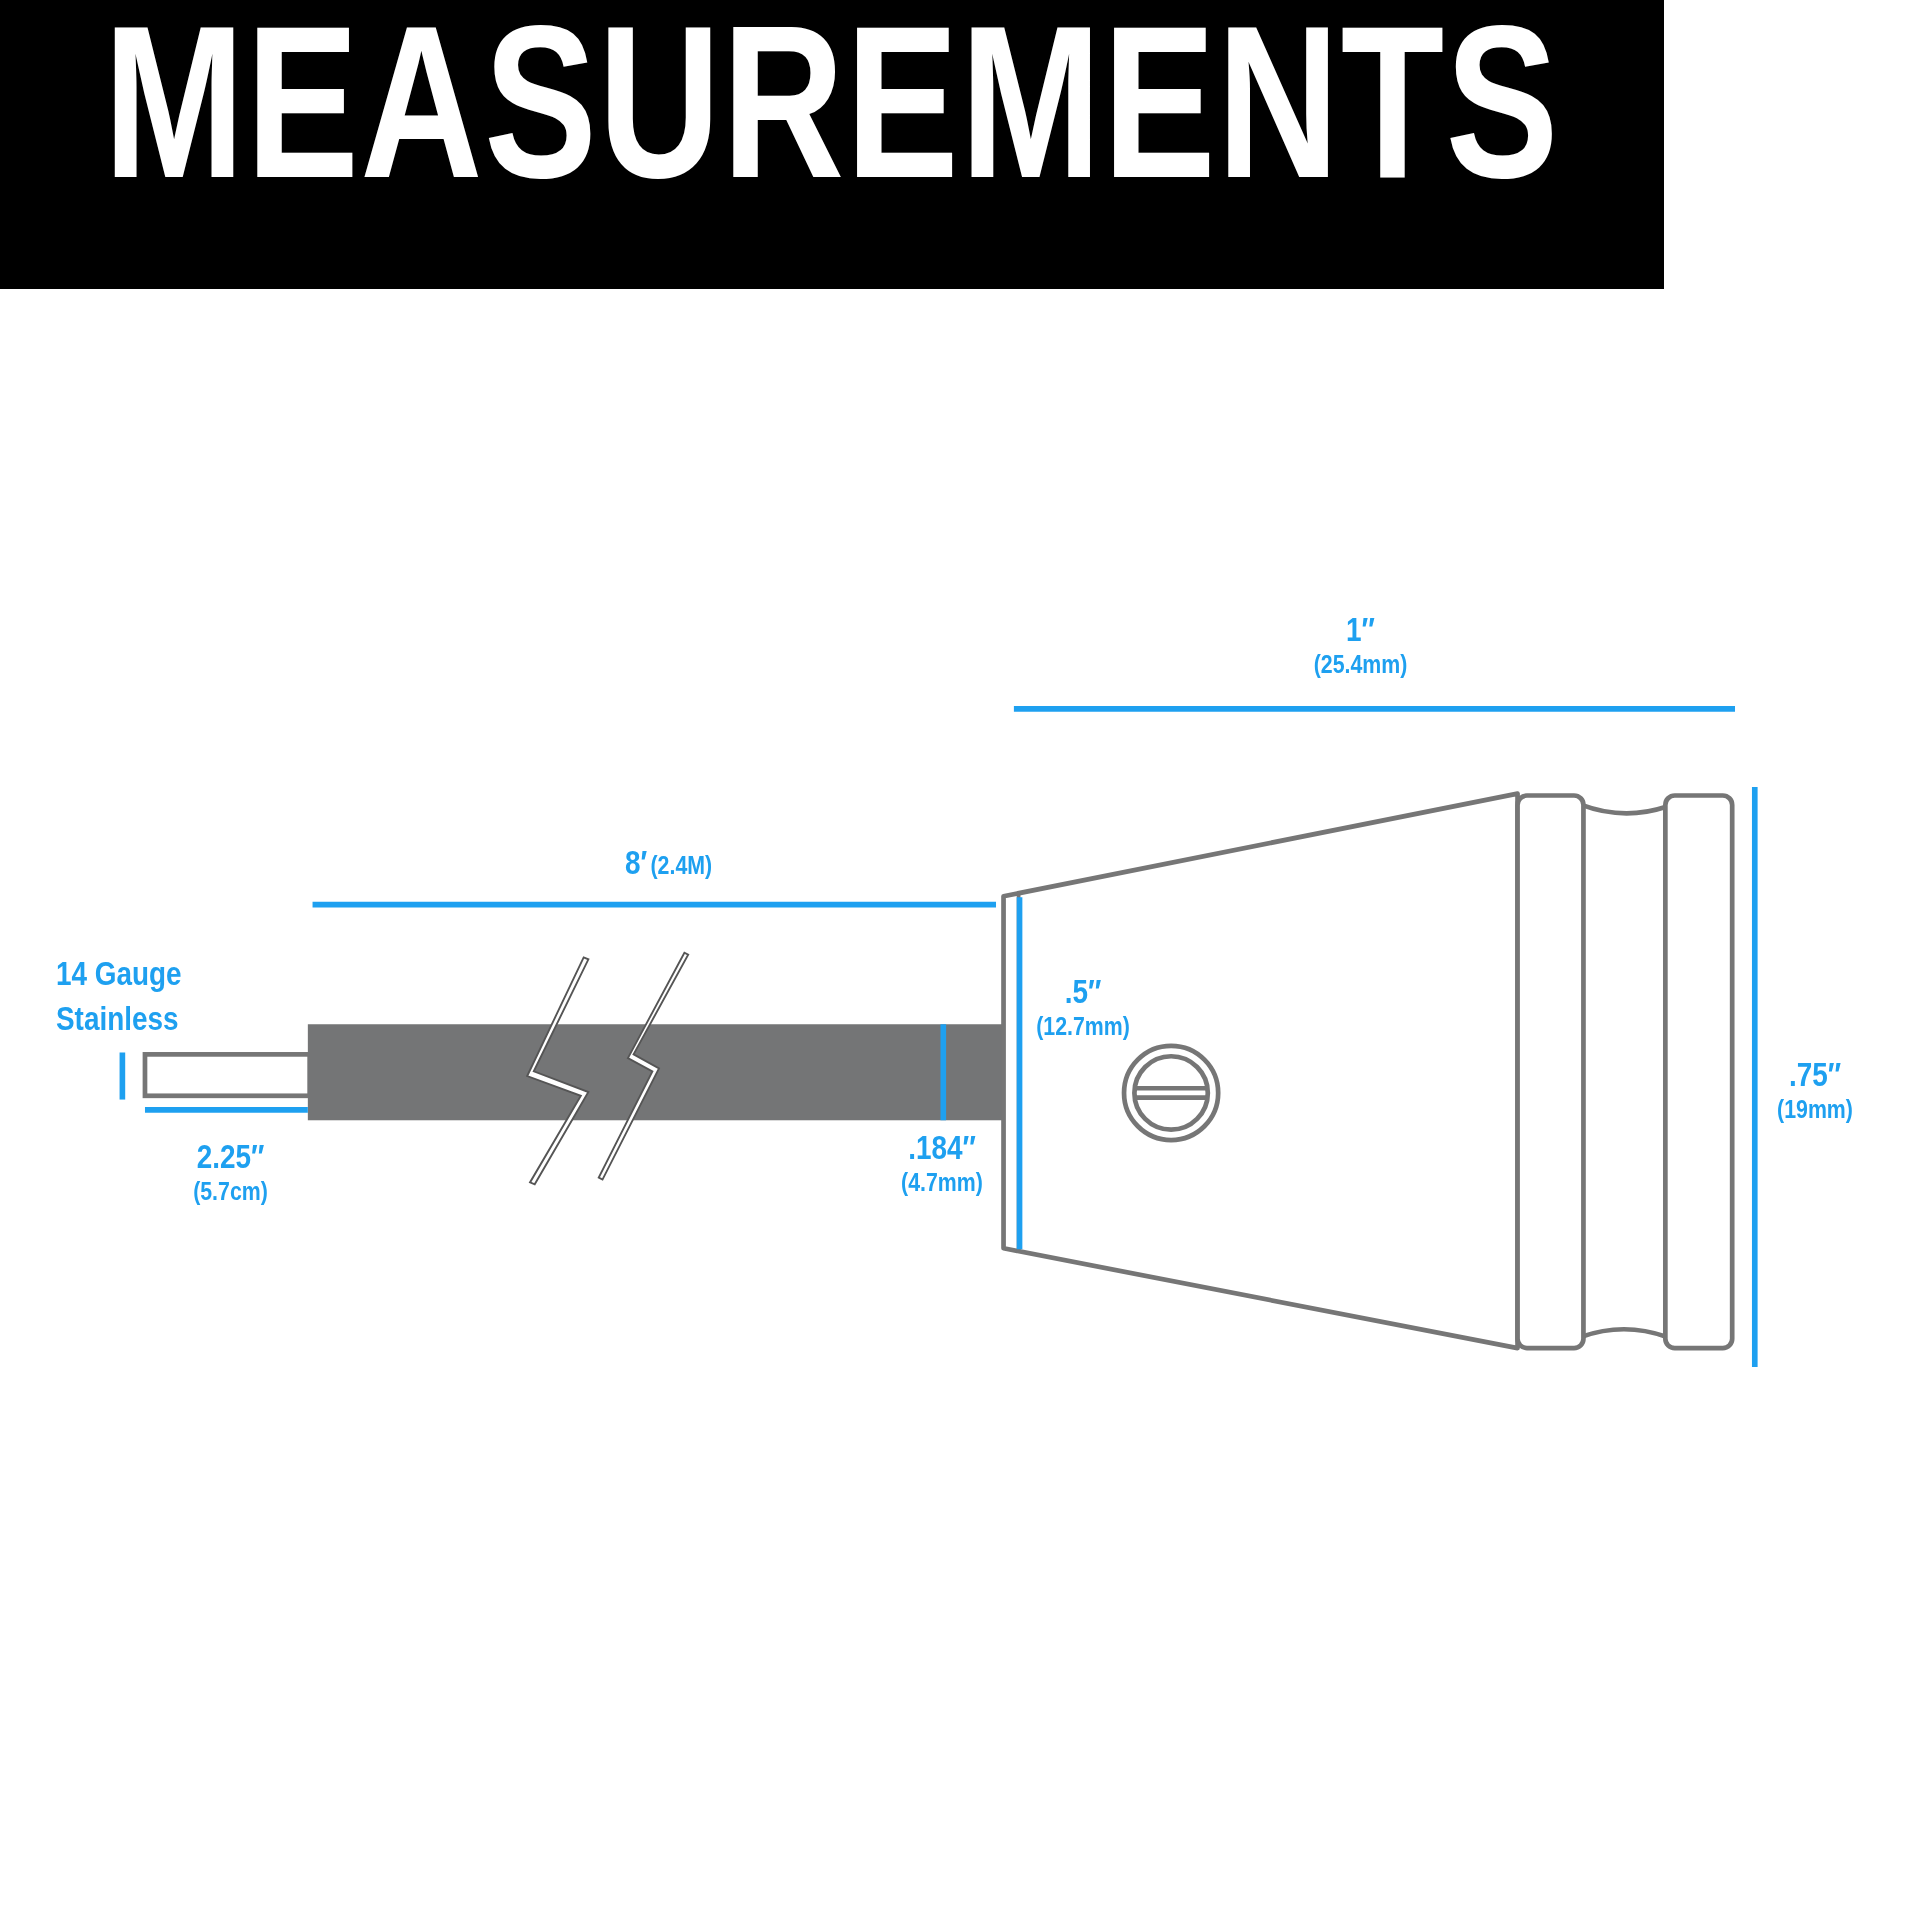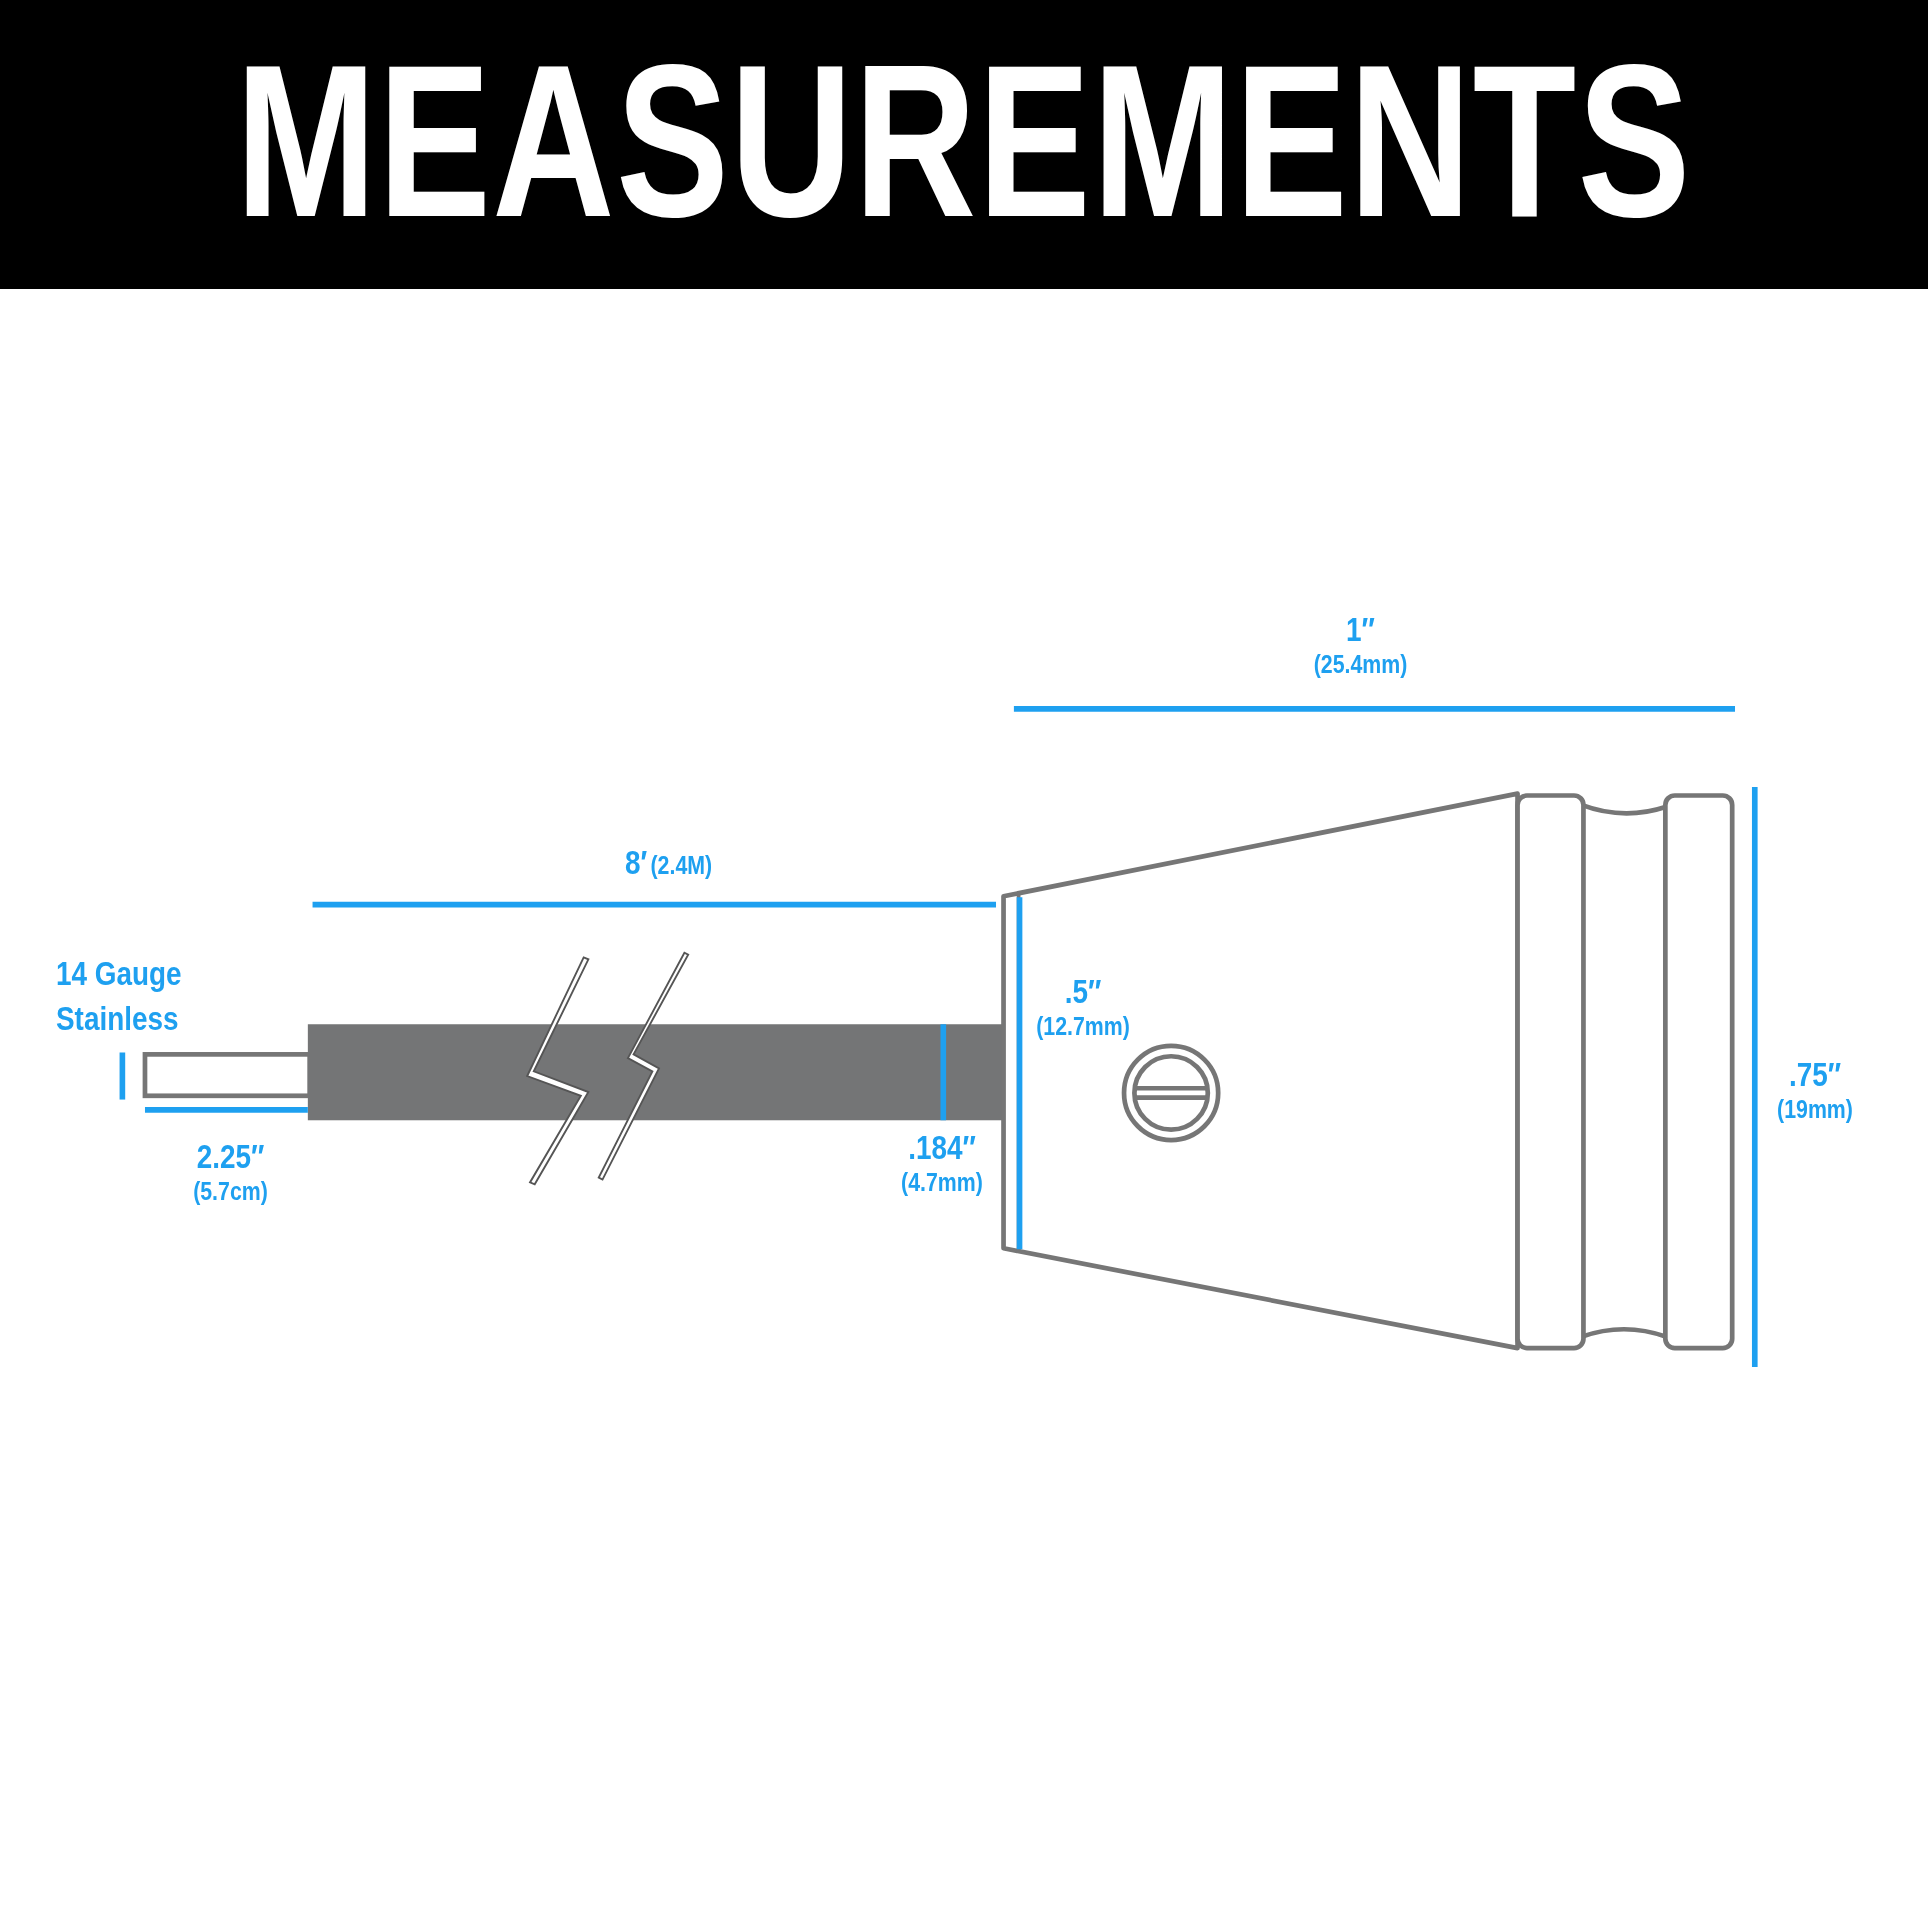--- a/index.html
+++ b/index.html
@@ -1,17 +1,17 @@
 <!DOCTYPE html>
 <html style="font-size:15px"><head>
 <meta charset="utf-8">
 <style>
   html, body { margin:0; padding:0; background:#ffffff; }
   body { width:1928px; height:1928px; position:relative; overflow:hidden; font-family:"Liberation Sans", "DejaVu Sans", sans-serif; }
-  .banner { position:absolute; left:0; top:0; width:1928px; height:289px; background:#000; display:flex; align-items:center; justify-content:center; }
+  .banner { position:absolute; left:0; top:0; width:1664px; height:289px; background:#000; display:flex; align-items:flex-start; justify-content:center; }
   .banner-title { color:#fff; font-family:"Liberation Sans", sans-serif; font-weight:bold; font-size:217px; letter-spacing:1.9px; transform:scaleX(0.78); transform-origin:center; white-space:nowrap; line-height:1; margin-top:-5.6px; }
   svg.diagram { position:absolute; left:0; top:0; }
   .lbl { position:absolute; color:#1ea0f0; font-family:"Liberation Sans", sans-serif; font-weight:bold; text-align:center; white-space:nowrap; transform:scaleX(0.82); transform-origin:center; }
   .lbl .main { display:block; font-size:34px; line-height:38px; }
   .lbl .sub { display:block; font-size:26px; line-height:32px; }
   .inline .main, .inline .sub { display:inline; }
 </style>
 </head>
 <body>
 

